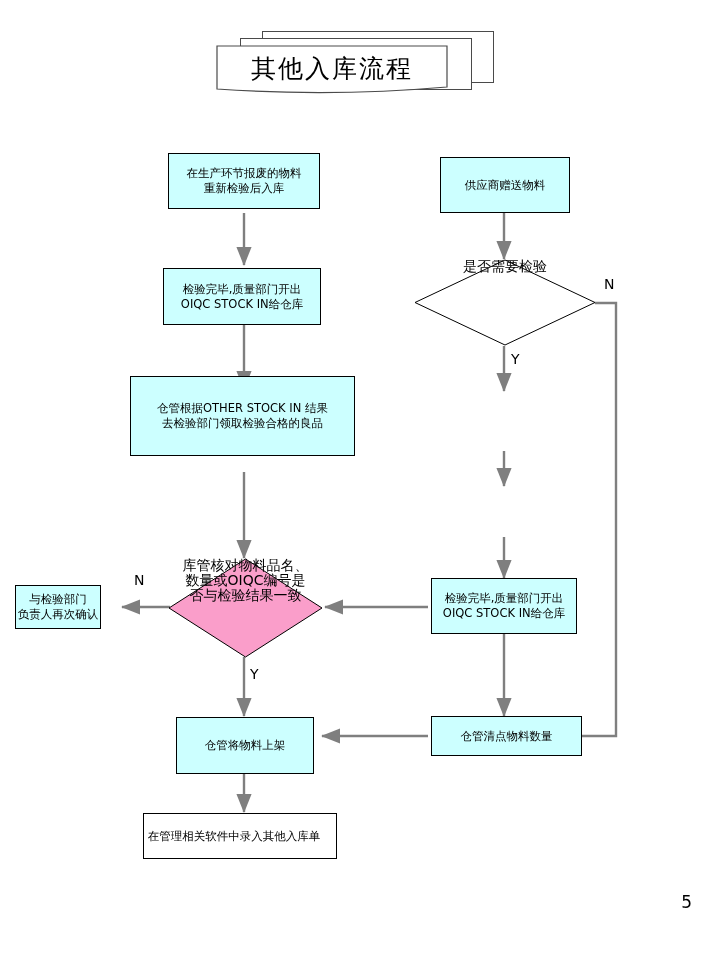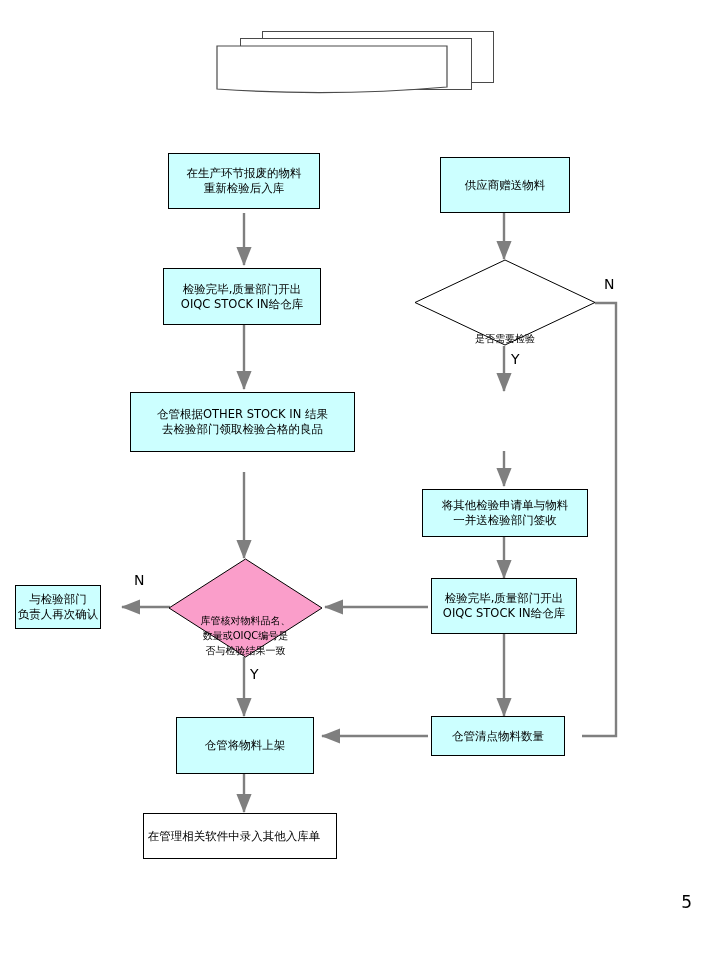--- a/index.html
+++ b/index.html
@@ -80,24 +80,24 @@
     position: absolute;
   }
   .diamond-wrap svg { display: block; }
   .diamond-label {
     position: absolute;
     left: 0; top: 0;
     width: 100%;
     height: 100%;
     display: flex;
     align-items: center;
-    justify-content: flex-end;
+    justify-content: flex-start;
     flex-direction: column;
     text-align: center;
-    font-size: 10px;
+    font-size: 14px;
     line-height: 15px;
     color: #000000;
     pointer-events: none;
   }
   .diamond-label span { display: block; white-space: nowrap; }
 
   
   .edge-label {
     position: absolute;
     font-size: 14px;
@@ -125,20 +125,21 @@
 </head>
 <body>
 
 <div id="canvas">
 
   <div class="banner-sheet s3"></div>
   <div class="banner-sheet s2"></div>
   <svg class="banner-front" viewBox="0 0 232 50">
     <path d="M1,1 L231,1 L231,42 Q116,52 1,44 Z" fill="#ffffff" stroke="#4a4a4a" stroke-width="1.2"></path>
   </svg>
+  <div class="banner-title">其他入库流程</div>
 
   <svg id="edges">
     <defs>
       <marker id="ah" markerWidth="9" markerHeight="9" refX="7.6" refY="3.2" orient="auto" markerUnits="strokeWidth">
         <path d="M0,0 L8,3.2 L0,6.4 z" fill="#7f7f7f"></path>
       </marker>
       <marker id="ahk" markerWidth="9" markerHeight="9" refX="7.6" refY="3.2" orient="auto" markerUnits="strokeWidth">
         <path d="M0,0 L8,3.2 L0,6.4 z" fill="#4d4d4d"></path>
       </marker>
     </defs>
@@ -181,21 +182,21 @@
     </div>
   </div>
 
   <div class="node" style="left:163px; top:268px; width:158px; height:57px;">
     <div>
       <span class="txt">检验完毕,质量部门开出</span>
       <span class="txt">OIQC STOCK IN给仓库</span>
     </div>
   </div>
 
-  <div class="node" style="left:130px; top:392px; width:225px; height:60px;justify-content:center;">
+  <div class="node" style="left:130px; top:376px; width:225px; height:80px;justify-content:center;">
     <div>
       <span class="txt">仓管根据OTHER STOCK IN 结果</span>
       <span class="txt">去检验部门领取检验合格的良品</span>
     </div>
   </div>
 
   <div class="diamond-wrap" style="left:168px; top:558px; width:155px; height:100px;">
     <svg width="155" height="100" viewBox="0 0 155 100">
       <polygon points="77.5,1 154,50 77.5,99 1,50" fill="#FA9ECA" stroke="#000000" stroke-width="1"></polygon>
     </svg>
@@ -234,35 +235,29 @@
   <div class="diamond-wrap" style="left:414px; top:259px; width:182px; height:87px;">
     <svg width="182" height="87" viewBox="0 0 182 87">
       <polygon points="91,1 181,43.5 91,86 1,43.5" fill="#ffffff" stroke="#000000" stroke-width="1"></polygon>
     </svg>
     <div class="diamond-label">
       <span>是否需要检验</span>
     </div>
   </div>
 
 
-  <div class="node" style="left:422px; top:489px; width:166px; height:48px;">
-    <div>
-      <span class="txt">将其他检验申请单与物料</span>
-      <span class="txt">一并送检验部门签收</span>
-    </div>
-  </div>
 
   <div class="node" style="left:431px; top:578px; width:146px; height:56px;">
     <div>
       <span class="txt">检验完毕,质量部门开出</span>
       <span class="txt">OIQC STOCK IN给仓库</span>
     </div>
   </div>
 
-  <div class="node" style="left:431px; top:716px; width:134px; height:40px;">
+  <div class="node" style="left:431px; top:716px; width:151px; height:40px;">
     <div>
       <span class="txt">仓管清点物料数量</span>
     </div>
   </div>
 
   <div class="edge-label" style="left:604px; top:276px;">N</div>
   <div class="edge-label" style="left:511px; top:351px;">Y</div>
   <div class="edge-label" style="left:134px; top:572px;">N</div>
   <div class="edge-label" style="left:250px; top:666px;">Y</div>
 

